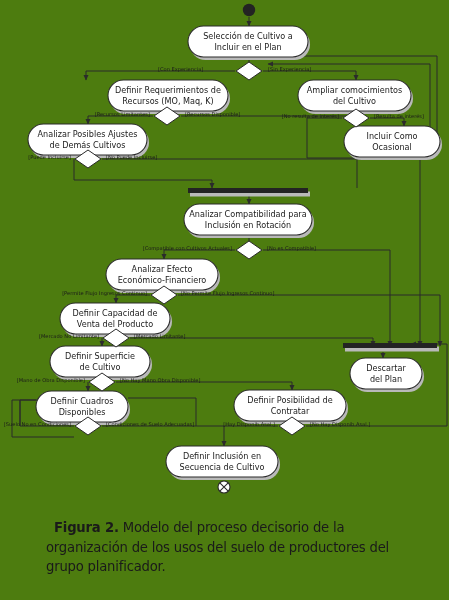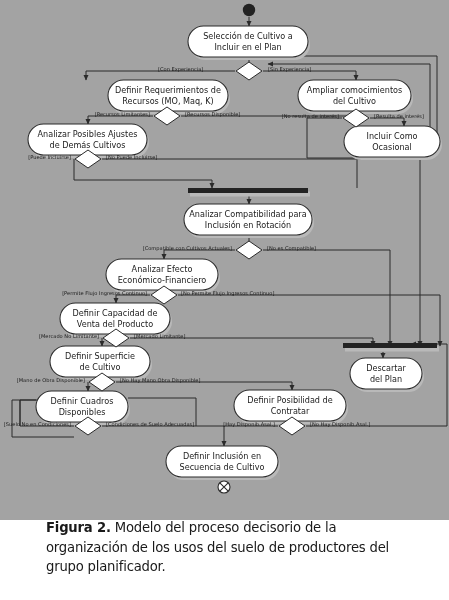--- a/index.html
+++ b/index.html
@@ -10,22 +10,22 @@
   body {
     width: 449px;
     height: 600px;
     font-family: "DejaVu Sans", sans-serif;
     overflow: hidden;
     position: relative;
   }
   #root {
     position: relative;
     width: 449px;
-    height: 520px;
-    background: #a3a3a3;
+    height: 600px;
+    background: #4d7c0f;
   }
   #diagram-svg {
     position: absolute;
     left: 0;
     top: 0;
     width: 449px;
     height: 512px;
   }
   .caption {
     position: absolute;
@@ -33,20 +33,21 @@
     top: 518px;
     width: 370px;
     font-family: "DejaVu Sans", sans-serif;
     font-size: 13.2px;
     line-height: 19.5px;
     color: #1a1a1a;
     letter-spacing: -0.2px;
   }
   .caption .fig-label {
     font-weight: bold;
+    margin-left: 8px;
   }
   .node-text {
     font-family: "DejaVu Sans", sans-serif;
     font-size: 8.1px;
     fill: #1a1a1a;
     text-anchor: middle;
     dominant-baseline: middle;
   }
   .guard-text {
     font-family: "DejaVu Sans", sans-serif;

